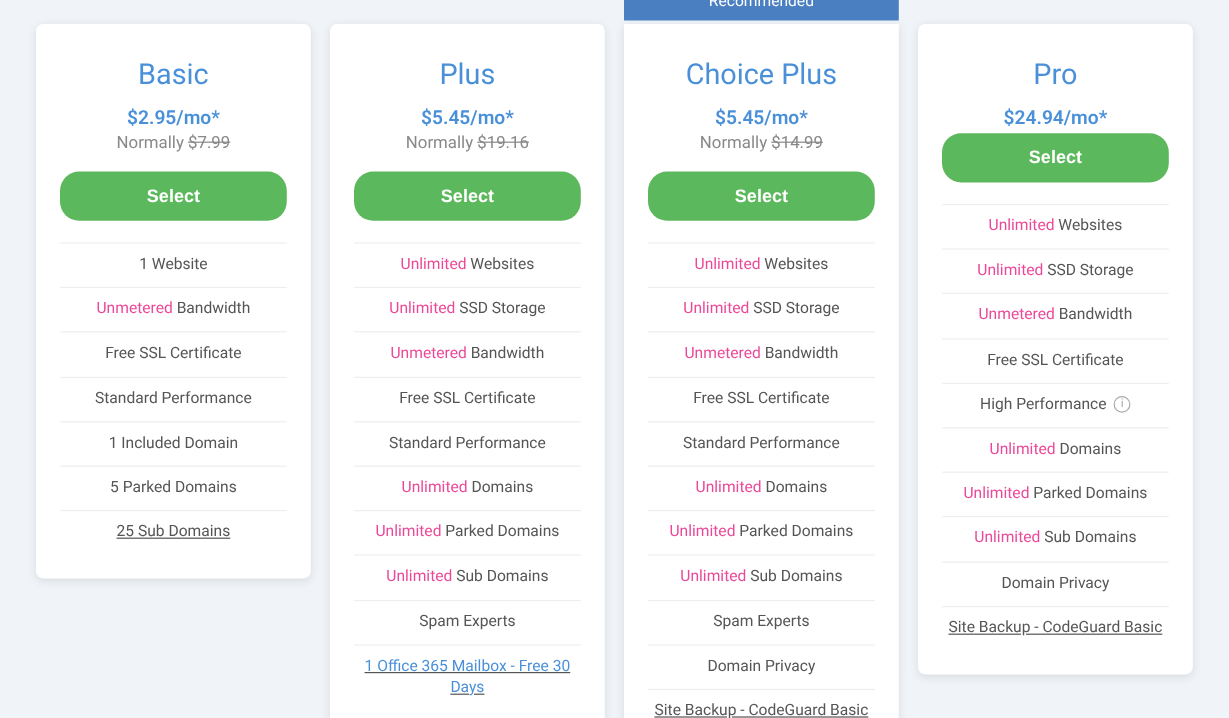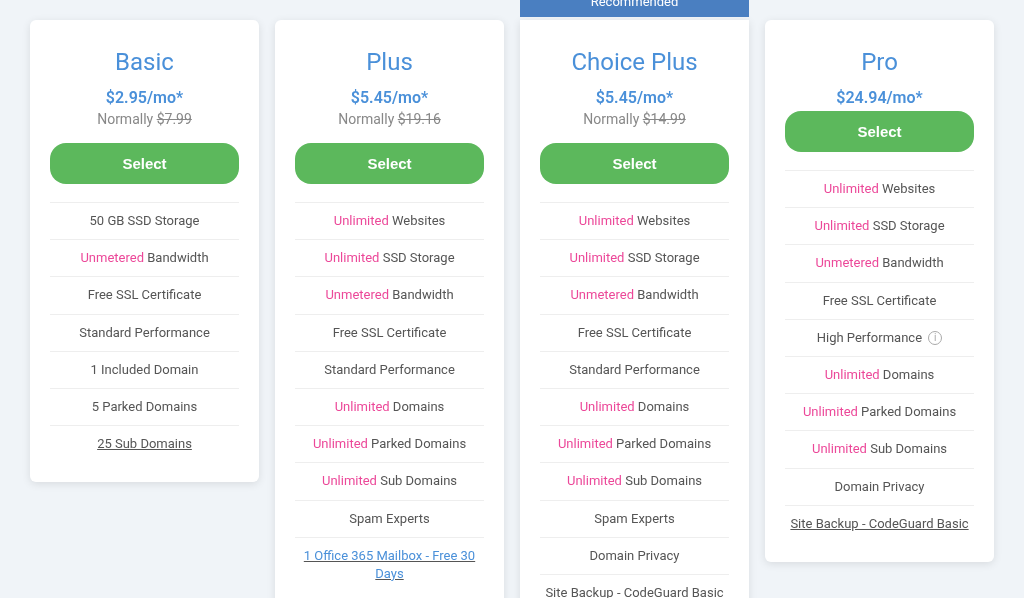--- a/index.html
+++ b/index.html
@@ -110,21 +110,21 @@
 <body>
 
 <div class="pricing-container">
 <div class="plan-card">
     
     <div class="plan-name">Basic</div>
     <div class="plan-price">$2.95/mo*</div>
     <div class="plan-original">Normally <s>$7.99</s></div>
     <button class="select-btn">Select</button>
     <ul class="features-list">
-        <li>50 GB SSD Storage</li>
+      <li>1 Website</li>
         <li><span class="highlight">Unmetered</span> Bandwidth</li>
         <li>Free SSL Certificate</li>
         <li>Standard Performance</li>
         <li>1 Included Domain</li>
         <li>5 Parked Domains</li>
         <li>25 Sub Domains</li>
     </ul>
   </div>
     <div class="plan-card">
     

